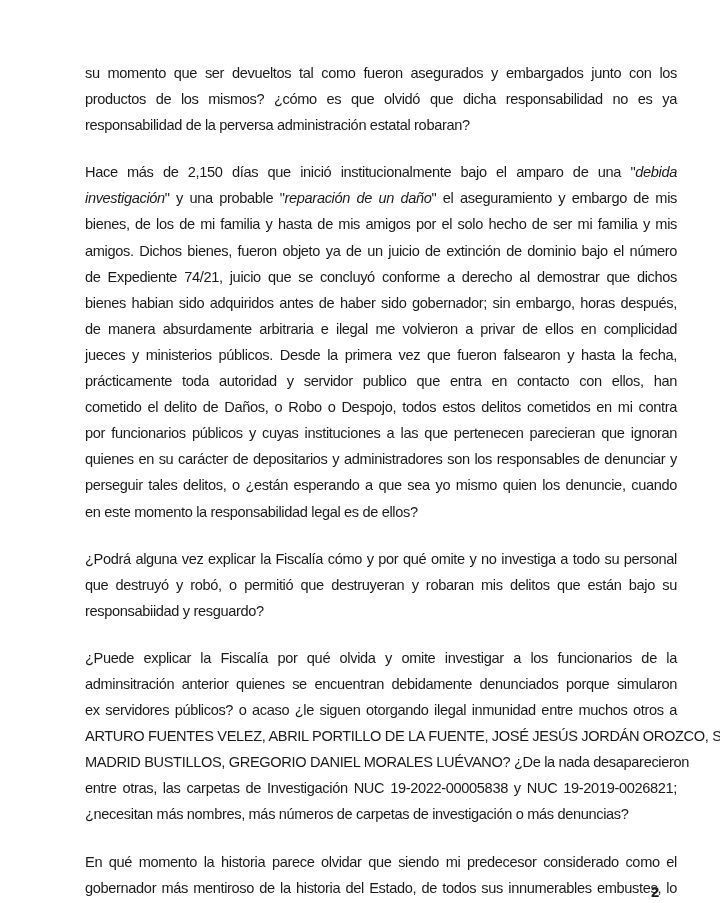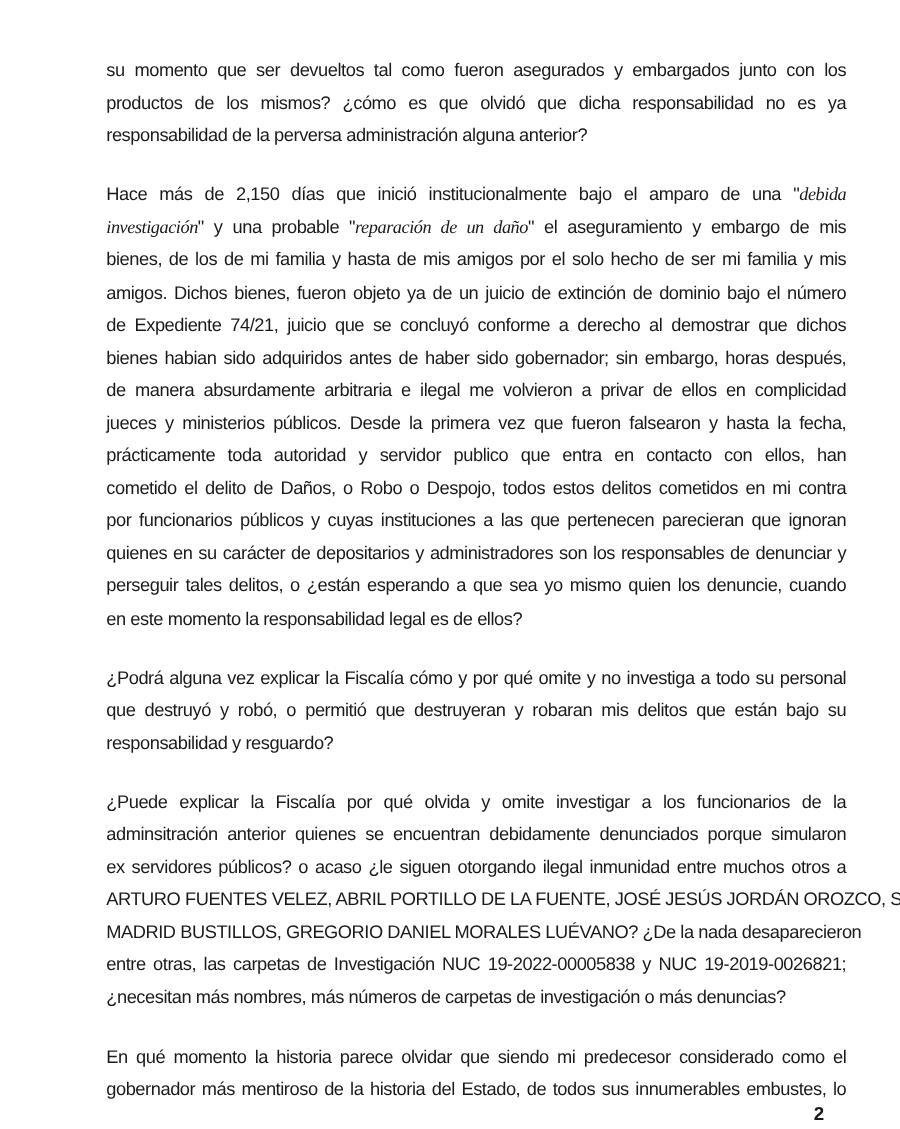--- a/index.html
+++ b/index.html
@@ -15,58 +15,57 @@
       font-family: "Liberation Sans", sans-serif;
       color: #1a1a1a;
     }
     .page {
       position: absolute;
       left: 85px;
       top: 44px;
       width: 592px;
     }
     .para {
-      margin: 0 0 21px 0;
+      margin: 16px 0 21px 0;
     }
     .line {
       display: block;
       font-size: 14.6px;
       line-height: 26.1px;
       height: 26.1px;
       white-space: nowrap;
       text-align: justify;
       text-align-last: justify;
       letter-spacing: -0.35px;
       word-spacing: 0px;
     }
     .line.last {
       text-align-last: left;
     }
     .line em {
       font-style: italic;
-      font-family: Liberation Serif, serif;
     }
     .page-number {
       position: absolute;
       left: 651px;
       top: 883px;
       font-size: 15px;
       font-weight: bold;
       color: #1a1a1a;
     }
   </style>
 </head>
 <body>
 
 <div class="page">
 
   <p class="para">
     <span class="line">su momento que ser devueltos tal como fueron asegurados y embargados junto con los</span>
     <span class="line">productos de los mismos? ¿cómo es que olvidó que dicha responsabilidad no es ya</span>
-    <span class="line last">responsabilidad de la perversa administración alguna anterior?</span>
+    <span class="line last">responsabilidad de la perversa administración estatal robaran?</span>
   </p>
 
   <p class="para">
     <span class="line"><span>Hace más de 2,150 días que inició institucionalmente bajo el amparo de una "</span><em>debida</em></span>
     <span class="line"><em>investigación</em><span>" y una probable "</span><em>reparación de un daño</em><span>" el aseguramiento y embargo de mis</span></span>
     <span class="line">bienes, de los de mi familia y hasta de mis amigos por el solo hecho de ser mi familia y mis</span>
     <span class="line">amigos. Dichos bienes, fueron objeto ya de un juicio de extinción de dominio bajo el número</span>
     <span class="line">de Expediente 74/21, juicio que se concluyó conforme a derecho al demostrar que dichos</span>
     <span class="line">bienes habian sido adquiridos antes de haber sido gobernador; sin embargo, horas después,</span>
     <span class="line">de manera absurdamente arbitraria e ilegal me volvieron a privar de ellos en complicidad</span>
@@ -75,21 +74,21 @@
     <span class="line">cometido el delito de Daños, o Robo o Despojo, todos estos delitos cometidos en mi contra</span>
     <span class="line">por funcionarios públicos y cuyas instituciones a las que pertenecen parecieran que ignoran</span>
     <span class="line">quienes en su carácter de depositarios y administradores son los responsables de denunciar y</span>
     <span class="line">perseguir tales delitos, o ¿están esperando a que sea yo mismo quien los denuncie, cuando</span>
     <span class="line last">en este momento la responsabilidad legal es de ellos?</span>
   </p>
 
   <p class="para">
     <span class="line">¿Podrá alguna vez explicar la Fiscalía cómo y por qué omite y no investiga a todo su personal</span>
     <span class="line">que destruyó y robó, o permitió que destruyeran y robaran mis delitos que están bajo su</span>
-    <span class="line last">responsabilidad y resguardo?</span>
+    <span class="line last">responsabiidad y resguardo?</span>
   </p>
 
   <p class="para">
     <span class="line">¿Puede explicar la Fiscalía por qué olvida y omite investigar a los funcionarios de la</span>
     <span class="line">adminsitración anterior quienes se encuentran debidamente denunciados porque simularon</span>
     <span class="line">ex servidores públicos? o acaso ¿le siguen otorgando ilegal inmunidad entre muchos otros a</span>
     <span class="line">ARTURO FUENTES VELEZ, ABRIL PORTILLO DE LA FUENTE, JOSÉ JESÚS JORDÁN OROZCO, SILVIA</span>
     <span class="line">MADRID BUSTILLOS, GREGORIO DANIEL MORALES LUÉVANO?  ¿De la nada desaparecieron</span>
     <span class="line">entre otras, las carpetas de Investigación NUC 19-2022-00005838 y NUC 19-2019-0026821;</span>
     <span class="line last">¿necesitan más nombres, más números de carpetas de investigación o más denuncias?</span>

